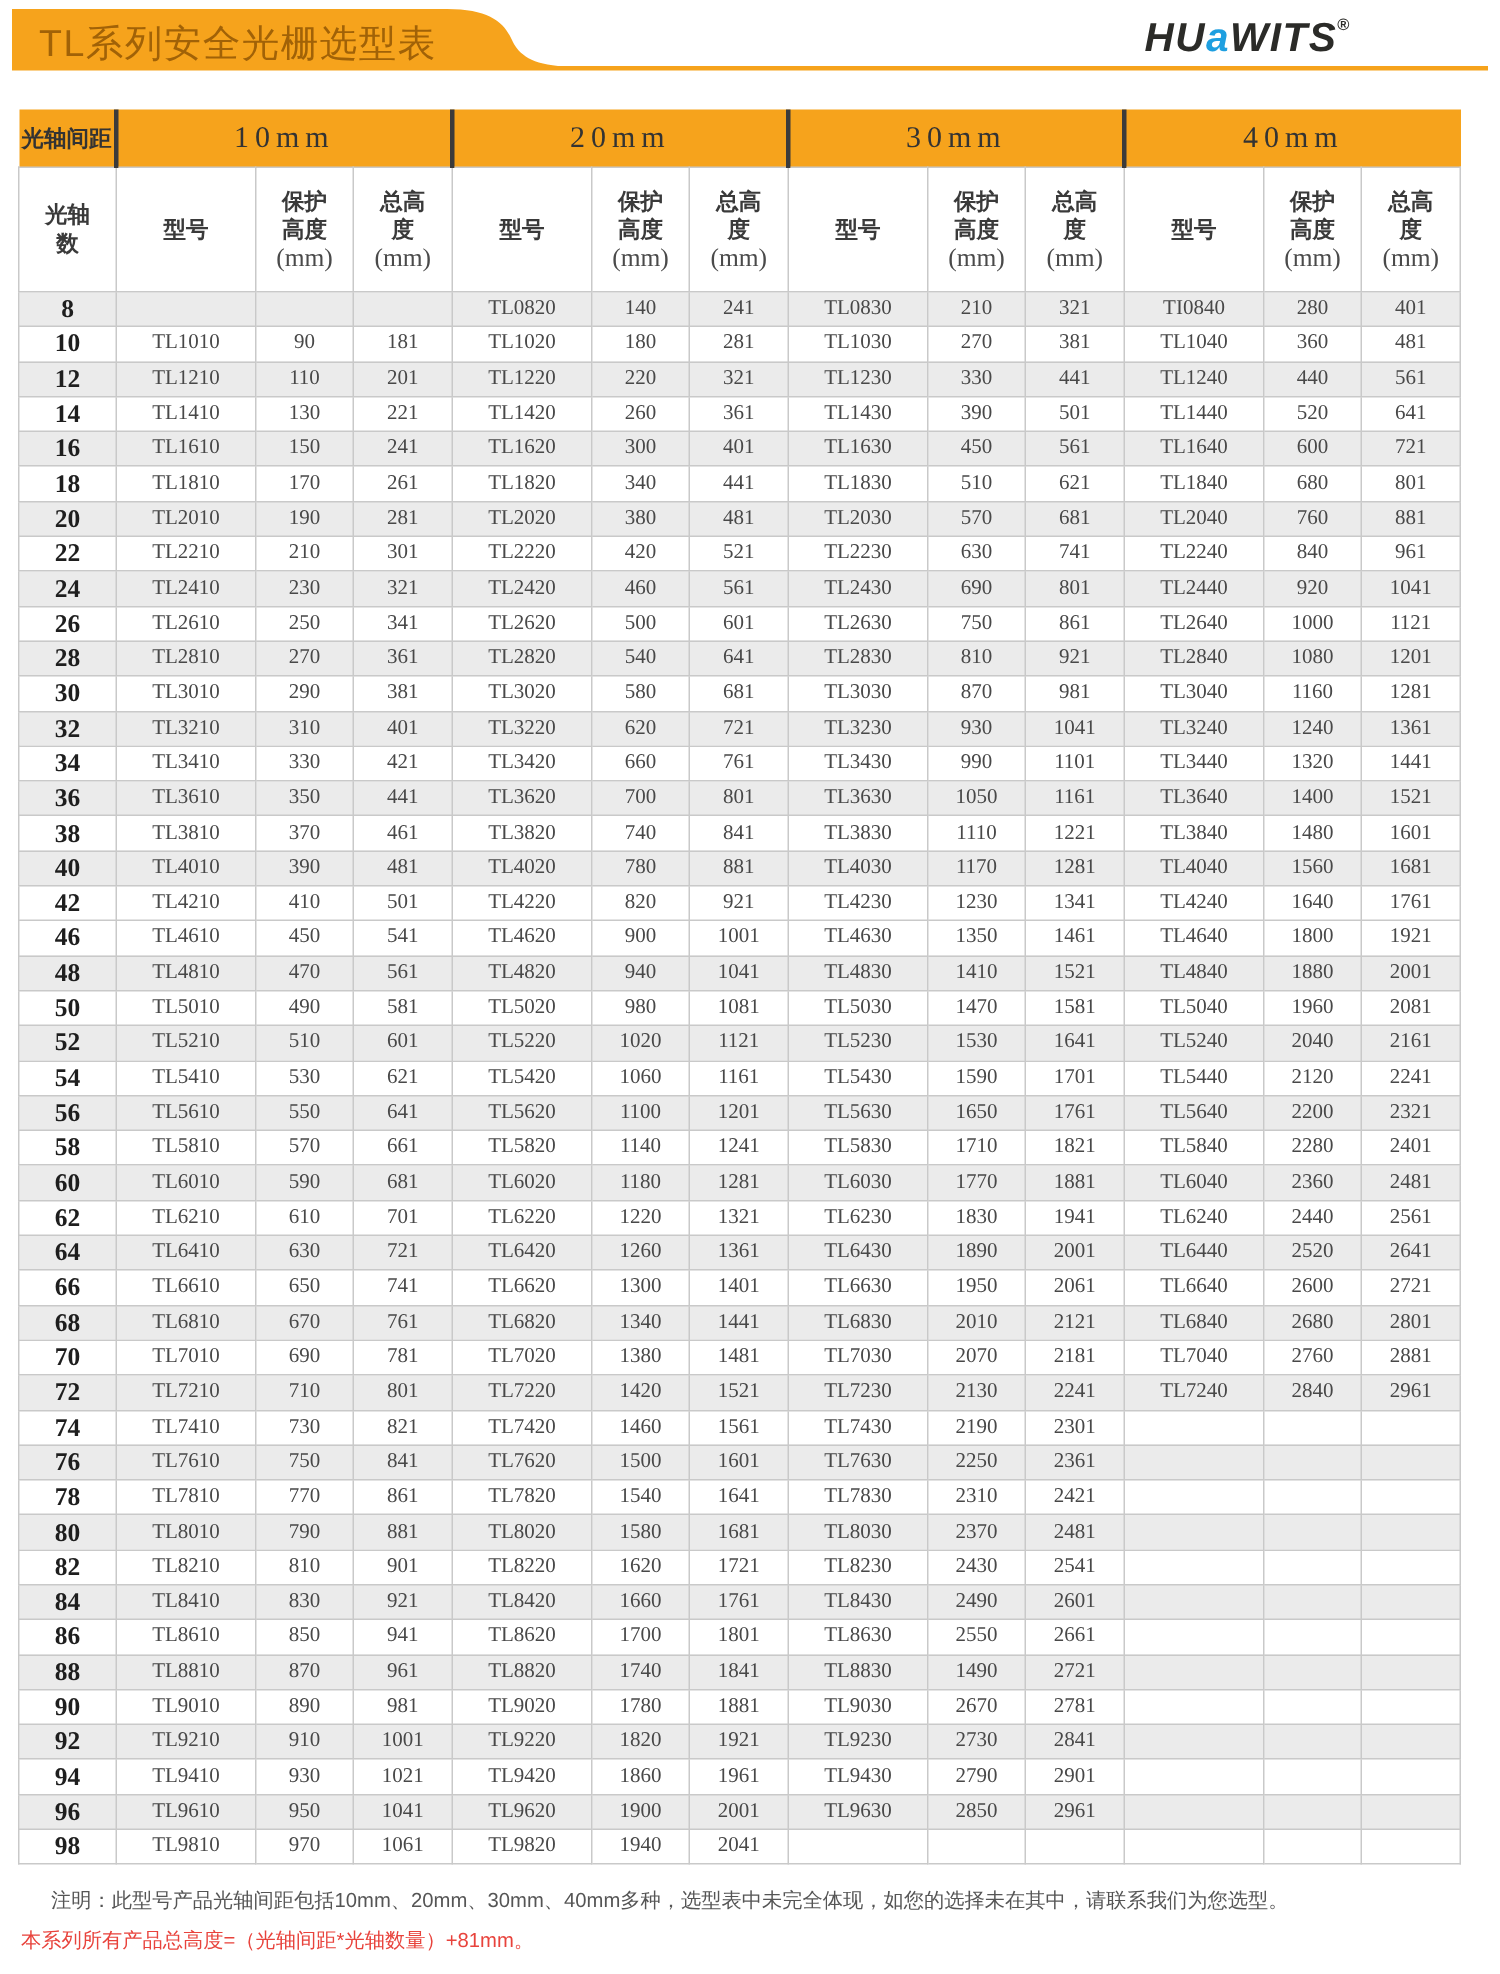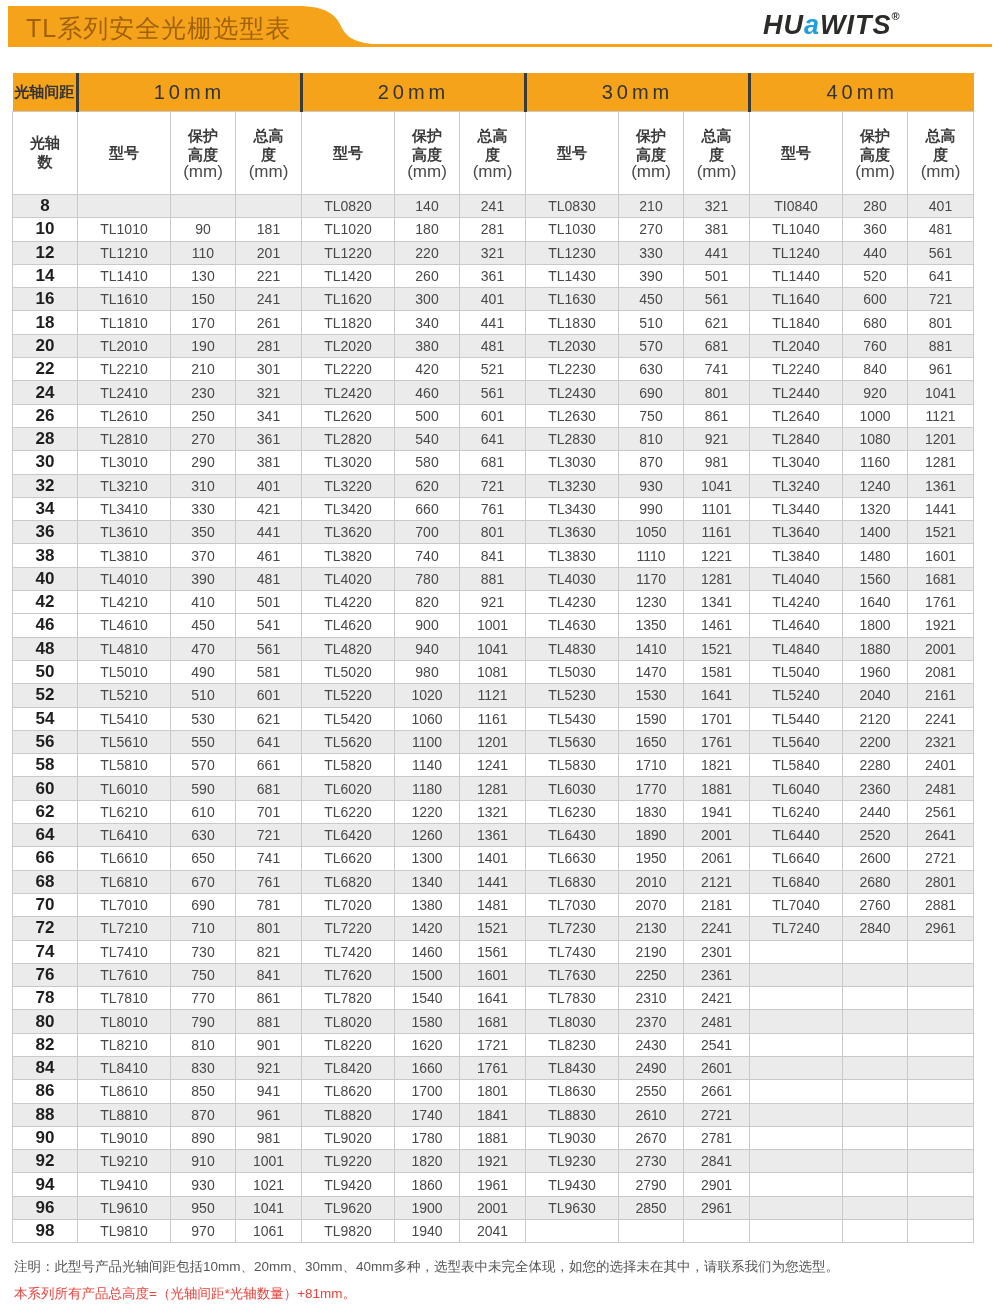--- a/index.html
+++ b/index.html
@@ -16,21 +16,21 @@
   }
   .logo{
     position:absolute;top:10px;left:763px;font-style:italic;font-weight:800;
     font-size:27px;letter-spacing:1px;color:#2B2B28;white-space:nowrap;
   }
   .logo .accent{color:#1E9FE0;}
   .logo .reg{font-size:11px;font-weight:bold;vertical-align:14px;font-style:normal;letter-spacing:0;}
   
   .spec-table{
     position:absolute;left:12px;top:73px;width:961px;
-    border-collapse:collapse;table-layout:fixed;
+    border-collapse:collapse;table-layout:fixed;font-family:Liberation Serif, serif;
   }
   .spacing-row td{
     background:#F6A31C;height:38px;border:none;text-align:center;
     vertical-align:middle;padding:0;
   }
   .spacing-row .spacing-label{font-weight:bold;font-size:15px;color:#333333;}
   .spacing-row .group{font-size:20px;letter-spacing:4px;color:#333333;border-left:3px solid #3B3B3B;}
   .sub-header-row td{
     background:#ffffff;border:1px solid #C9C9C9;height:58px;
     text-align:center;vertical-align:middle;padding:12px;
@@ -39,21 +39,21 @@
   .sub-header-row .b{display:block;font-weight:bold;font-size:15px;color:#3A3A3A;line-height:19px;text-align:center;}
   .sub-header-row .u{display:block;font-size:17px;color:#4A4A4A;font-weight:normal;line-height:16px;}
   tbody td{
     border:1px solid #C9C9C9;height:22.3px;text-align:center;vertical-align:middle;
     font-size:14px;color:#484848;padding:0;background:#ffffff;
   }
   tbody tr.stripe td{background:#EBEBEB;}
   tbody td.axes{font-size:17px;font-weight:bold;color:#1E1E1E;}
   
   .note{position:absolute;left:14px;font-size:13.5px;white-space:nowrap;}
-  .note1{top:1258px;color:#555555;}
+  .note1{top:1258px;color:#555555;margin-left:20px;}
   .note2{top:1285px;color:#E8433C;}
 </style>
 </head>
 <body>
 
 <div>
 
   <svg class="ribbon" width="1000" height="52" viewBox="0 0 1000 52">
     <path d="M8,6 H298 C326,6 336,15 341,26 C345,35 352,42 372,44 H992 V47 H8 Z" fill="#F6A31C"></path>
   </svg>
@@ -717,21 +717,21 @@
         </tr>
         <tr class="stripe">
           <td class="axes">88</td>
           <td>TL8810</td>
           <td>870</td>
           <td>961</td>
           <td>TL8820</td>
           <td>1740</td>
           <td>1841</td>
           <td>TL8830</td>
-          <td>2610</td>
+          <td>1490</td>
           <td>2721</td>
           <td></td>
           <td></td>
           <td></td>
         </tr>
         <tr>
           <td class="axes">90</td>
           <td>TL9010</td>
           <td>890</td>
           <td>981</td>

